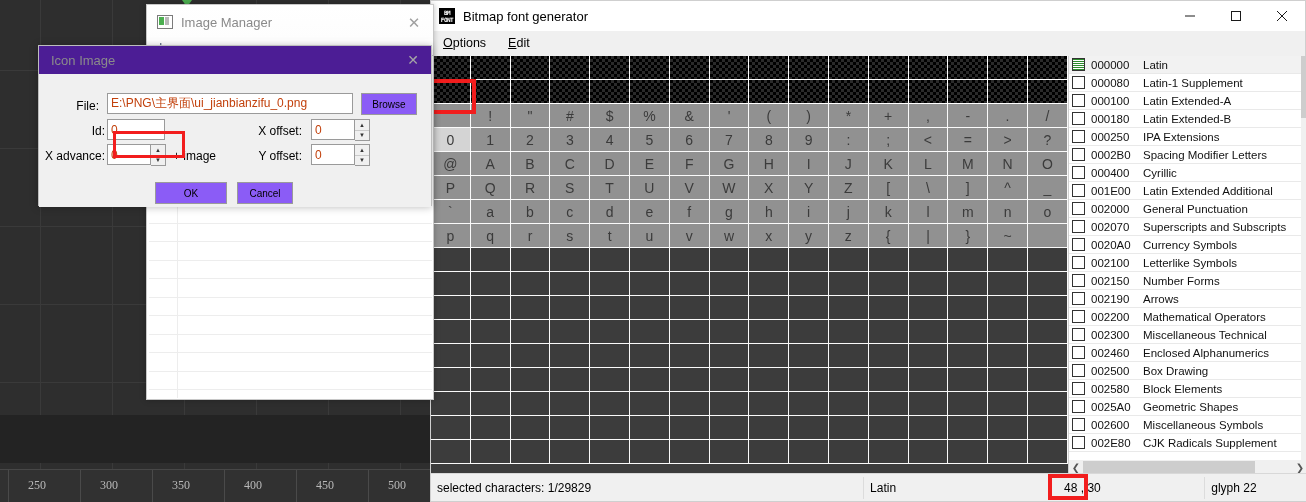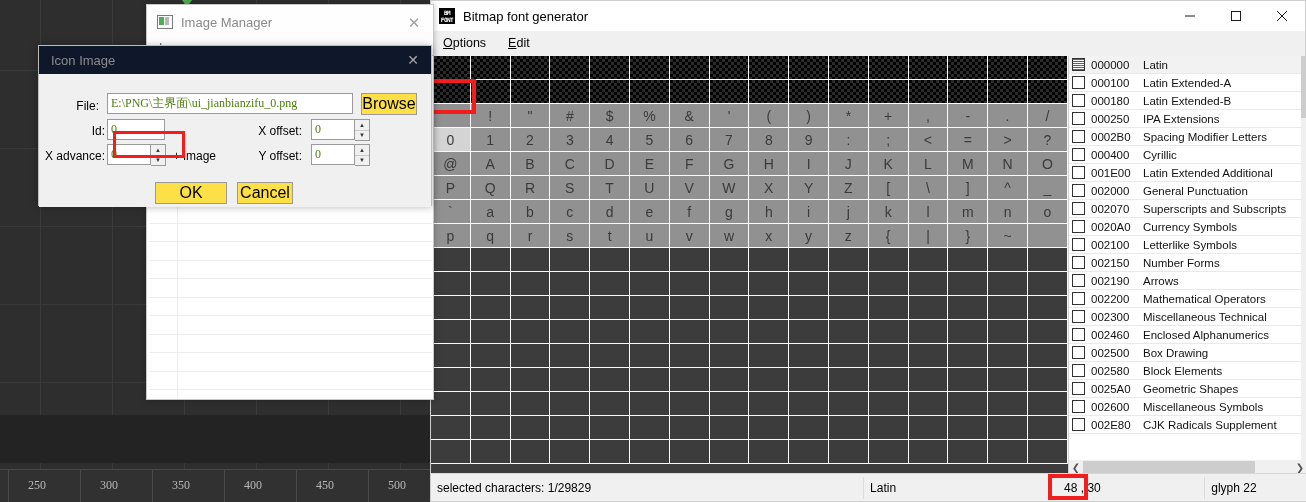--- a/index.html
+++ b/index.html
@@ -122,35 +122,35 @@
     overflow:hidden;}
   .im-row{height:17.5px;border-bottom:1px solid #ededed;display:flex;}
   .im-col1{width:28px;border-right:1px solid #ededed;}
   #im-scrollbar{position:absolute;right:2px;top:36px;width:12px;height:20px;
     display:flex;align-items:center;justify-content:center;color:#9a9a9a;font-size:11px;}
 
   
   #icon-image{position:absolute;left:38px;top:45px;width:394px;height:161px;
     background:#f0f0f0;border:1px solid #bdbdbd;box-sizing:border-box;
     box-shadow:0 1px 8px rgba(0,0,0,.28);}
-  #ii-titlebar{height:28px;background:#0f172a;display:flex;align-items:center;}
+  #ii-titlebar{height:28px;background:#4c1d95;display:flex;align-items:center;}
   #ii-title{font-size:13px;color:#8b8b8b;margin-left:12px;}
   #ii-close{position:absolute;right:8px;top:5px;width:20px;height:18px;
     display:flex;align-items:center;justify-content:center;color:#a6a6a6;font-size:14px;}
   #ii-body{position:absolute;left:0;top:28px;width:100%;height:133px;background:#f0f0f0;}
   .ii-label{position:absolute;font-size:12px;color:#000;text-align:right;}
   .ii-input{position:absolute;background:#fff;border:1px solid #9a9a9a;box-sizing:border-box;
-    font-size:12px;color:#4d7c0f;padding:1px 3px;display:flex;align-items:center;
-    font-family:Liberation Serif, serif;}
+    font-size:12px;color:#c2410c;padding:1px 3px;display:flex;align-items:center;
+    font-family:Liberation Sans, sans-serif;}
   .ii-spin{position:absolute;width:15px;height:22px;border:1px solid #9a9a9a;border-left:none;
     box-sizing:border-box;background:#f0f0f0;display:flex;flex-direction:column;}
   .ii-spin div{flex:1;display:flex;align-items:center;justify-content:center;font-size:6px;color:#333;}
   .ii-spin div:first-child{border-bottom:1px solid #cacaca;}
-  .ii-btn{position:absolute;background:#fde047;border:1px solid #9a9a9a;box-sizing:border-box;
-    font-size:16px;color:#000;display:flex;align-items:center;justify-content:center;}
+  .ii-btn{position:absolute;background:#8b5cf6;border:1px solid #9a9a9a;box-sizing:border-box;
+    font-size:10px;color:#000;display:flex;align-items:center;justify-content:center;}
   #ii-id-highlight{position:absolute;left:74px;top:85px;width:72px;height:27px;
     border:3px solid #f21d1d;box-sizing:border-box;pointer-events:none;}
 </style>
 </head>
 <body>
 
 <div id="bg-editor">
   <div id="bg-grid"></div>
   <div id="bg-darkpanel"></div>
   <div id="bg-playhead">
@@ -521,20 +521,25 @@
 
   <div id="blocklist">
     <div id="blocklist-rows">
         <div class="block-row selected">
           <div class="block-cb partial"></div>
           <div class="block-code">000000</div>
           <div class="block-name">Latin</div>
         </div>
         <div class="block-row">
           <div class="block-cb"></div>
+          <div class="block-code">000080</div>
+          <div class="block-name">Latin-1 Supplement</div>
+        </div>
+        <div class="block-row">
+          <div class="block-cb"></div>
           <div class="block-code">000100</div>
           <div class="block-name">Latin Extended-A</div>
         </div>
         <div class="block-row">
           <div class="block-cb"></div>
           <div class="block-code">000180</div>
           <div class="block-name">Latin Extended-B</div>
         </div>
         <div class="block-row">
           <div class="block-cb"></div>

